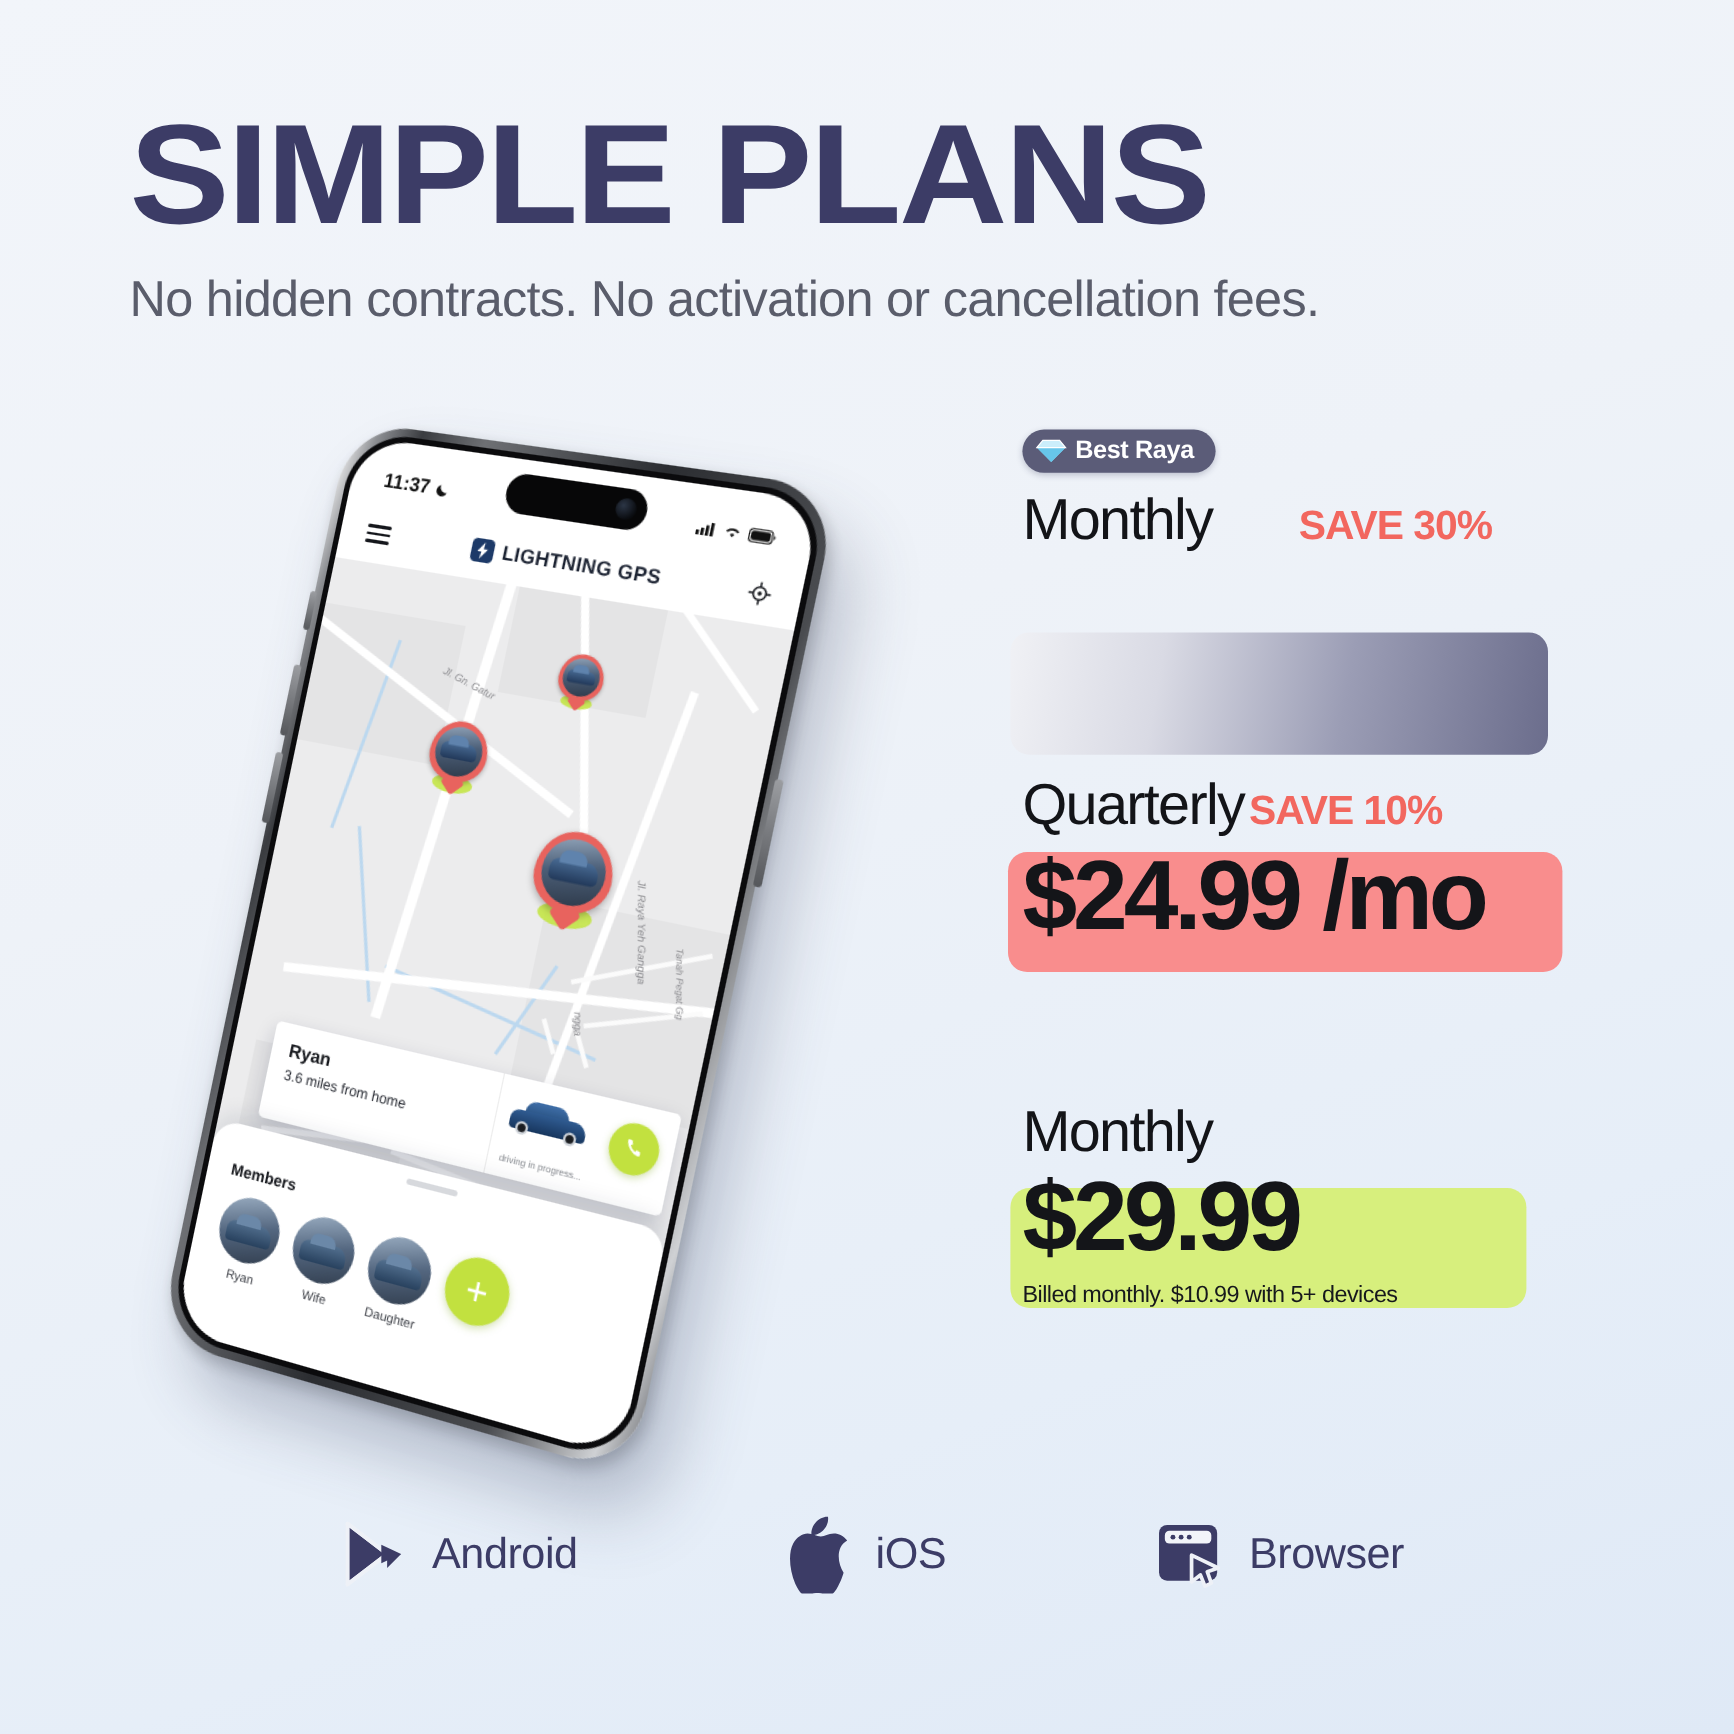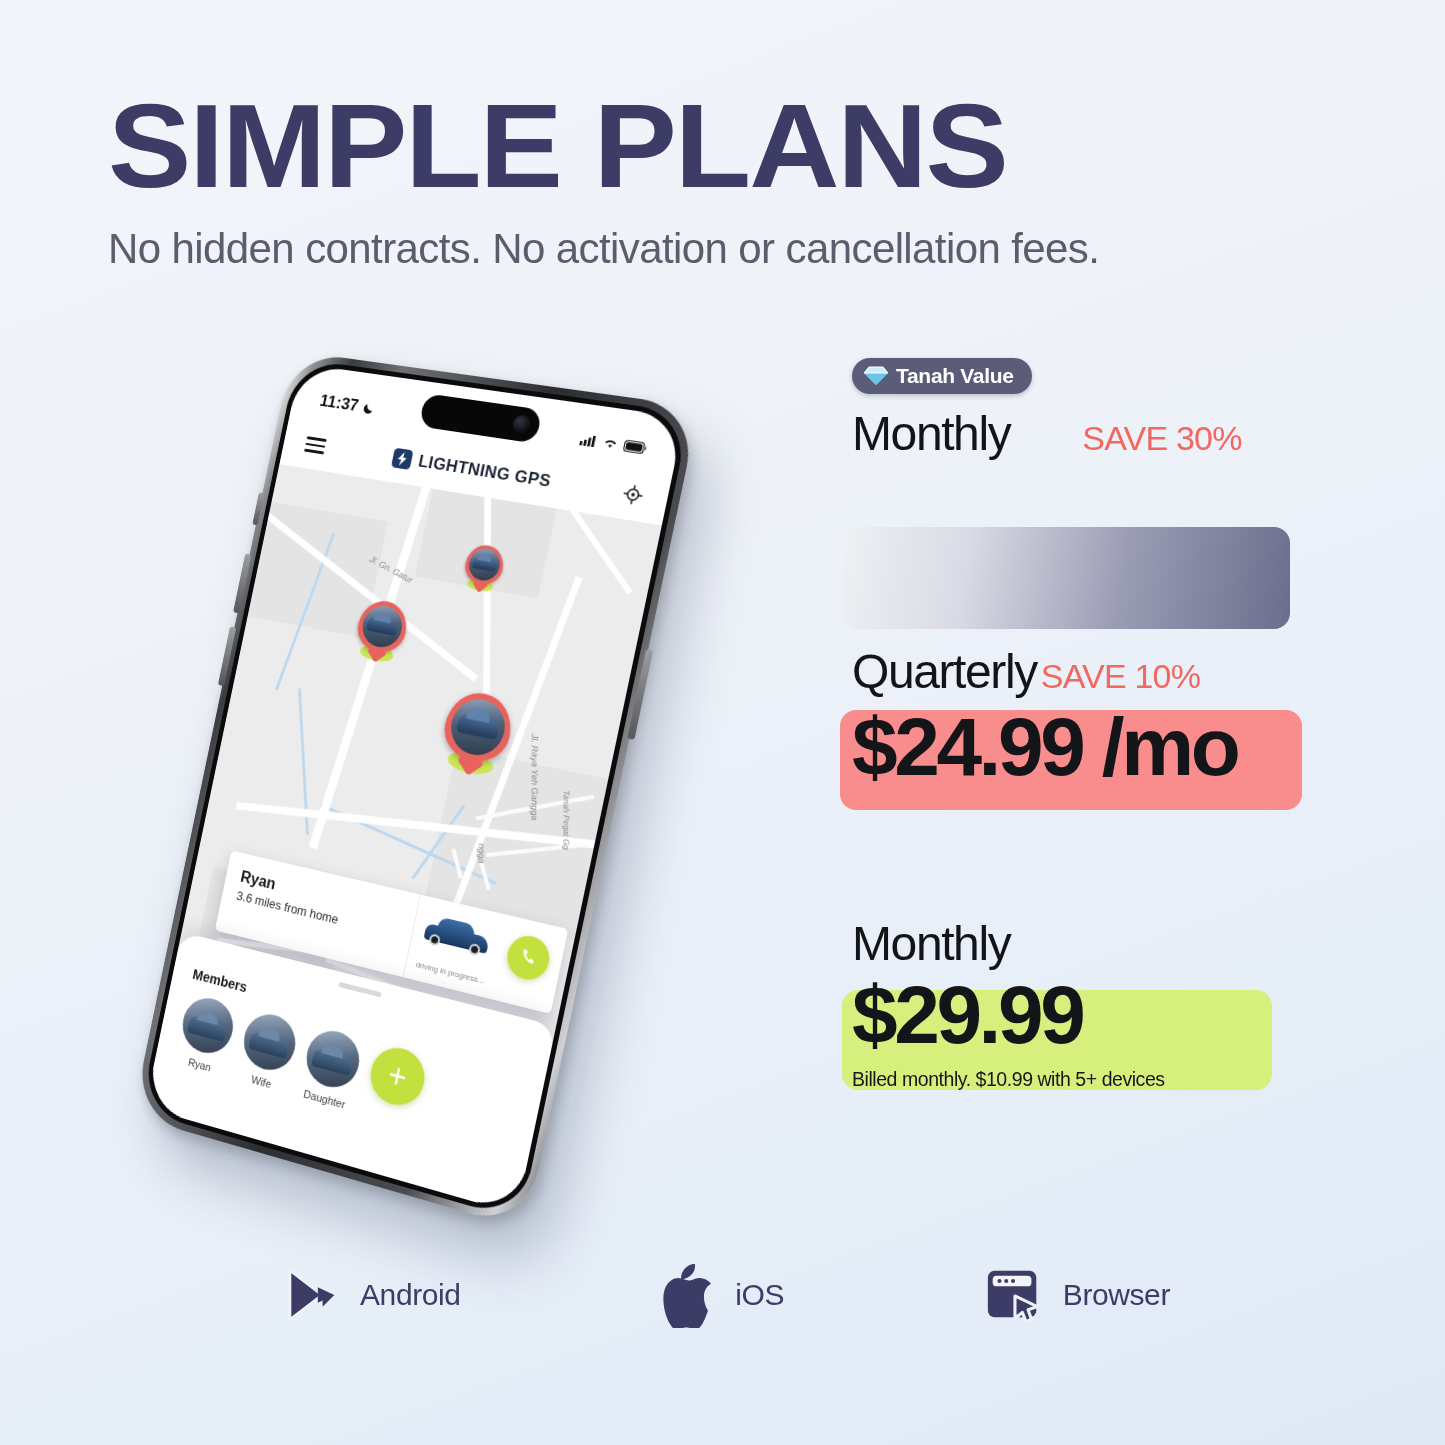--- a/index.html
+++ b/index.html
@@ -149,39 +149,39 @@
   .member-label{font-size:11px;color:#3b3e45;margin-top:7px;}
   #add-member-button{width:56px;height:56px;border-radius:50%;background:#c2e13f;
     display:flex;align-items:center;justify-content:center;color:#fff;font-size:33px;
     line-height:1;font-weight:300;box-shadow:0 2px 7px rgba(120,160,20,.35);}
 
   
   #pricing{position:absolute;left:852px;top:358px;width:470px;}
   .plan{position:relative;}
   .plan-head{display:flex;align-items:baseline;}
   .plan-name{font-size:48px;color:#131418;letter-spacing:-1.4px;line-height:1;}
-  .plan-save{font-size:34px;font-weight:normal;color:#f2675f;letter-spacing:-.8px;line-height:1;}
+  .plan-save{font-size:34px;font-weight:bold;color:#f2675f;letter-spacing:-.8px;line-height:1;}
   .plan-price{font-size:82px;font-weight:bold;color:#141519;letter-spacing:-3.4px;
     line-height:1;position:relative;z-index:3;white-space:nowrap;}
   .plan-note{font-size:19.5px;color:#16181c;letter-spacing:-.45px;position:relative;z-index:3;
     white-space:nowrap;}
   .hl{position:absolute;border-radius:16px;z-index:1;}
 
   #badge-best-value{
     display:inline-flex;align-items:center;gap:7px;
     background:#5b5c78;border-radius:22px;padding:6px 18px 6px 11px;
     box-shadow:0 2px 5px rgba(40,44,80,.25);
   }
   #badge-best-value-label{color:#fff;font-size:21px;font-weight:bold;letter-spacing:-.3px;}
 
   
   #platforms{position:absolute;left:280px;top:1262px;width:890px;
     display:flex;align-items:center;justify-content:space-between;}
   .platform{display:flex;align-items:center;gap:18px;}
-  .platform-label{font-size:30px;color:#3c3c66;letter-spacing:-.4px;}
+  .platform-label{font-size:36px;color:#3c3c66;letter-spacing:-.4px;}
 </style>
 </head>
 <body>
 
 <div id="header">
   <div id="page-title">SIMPLE PLANS</div>
   <div id="page-subtitle">No hidden contracts. No activation or cancellation fees.</div>
 </div>
 
 <div id="phone-wrap">
@@ -354,21 +354,21 @@
 <div id="pricing">
 
   <div class="plan" style="height:290px;">
     <div id="badge-best-value">
       <svg width="26" height="22" viewBox="0 0 26 22">
         <path d="M6 2h14l5 6-12 12L1 8z" fill="#8fd9f5"></path>
         <path d="M6 2h14l5 6H1z" fill="#cbeefb"></path>
         <path d="M13 20 1 8h24z" fill="#67c6ea"></path>
         <path d="M6 2 1 8h24l-5-6z" fill="none" stroke="#fff" stroke-width="1"></path>
       </svg>
-      <span id="badge-best-value-label">Tanah Value</span>
+      <span id="badge-best-value-label">Best Raya</span>
     </div>
 
     <div class="hl" style="left:-10px;top:169px;width:448px;height:102px;
                 background:linear-gradient(100deg,#f0f1f5 0%,#d9dae4 28%,#9b9db5 62%,#6b6d8c 100%);"></div>
 
     <div class="plan-head" style="margin-top:16px;">
       <div class="plan-name">Monthly</div>
       <div class="plan-save" style="margin-left:72px;">SAVE 30%</div>
     </div>
   </div>

